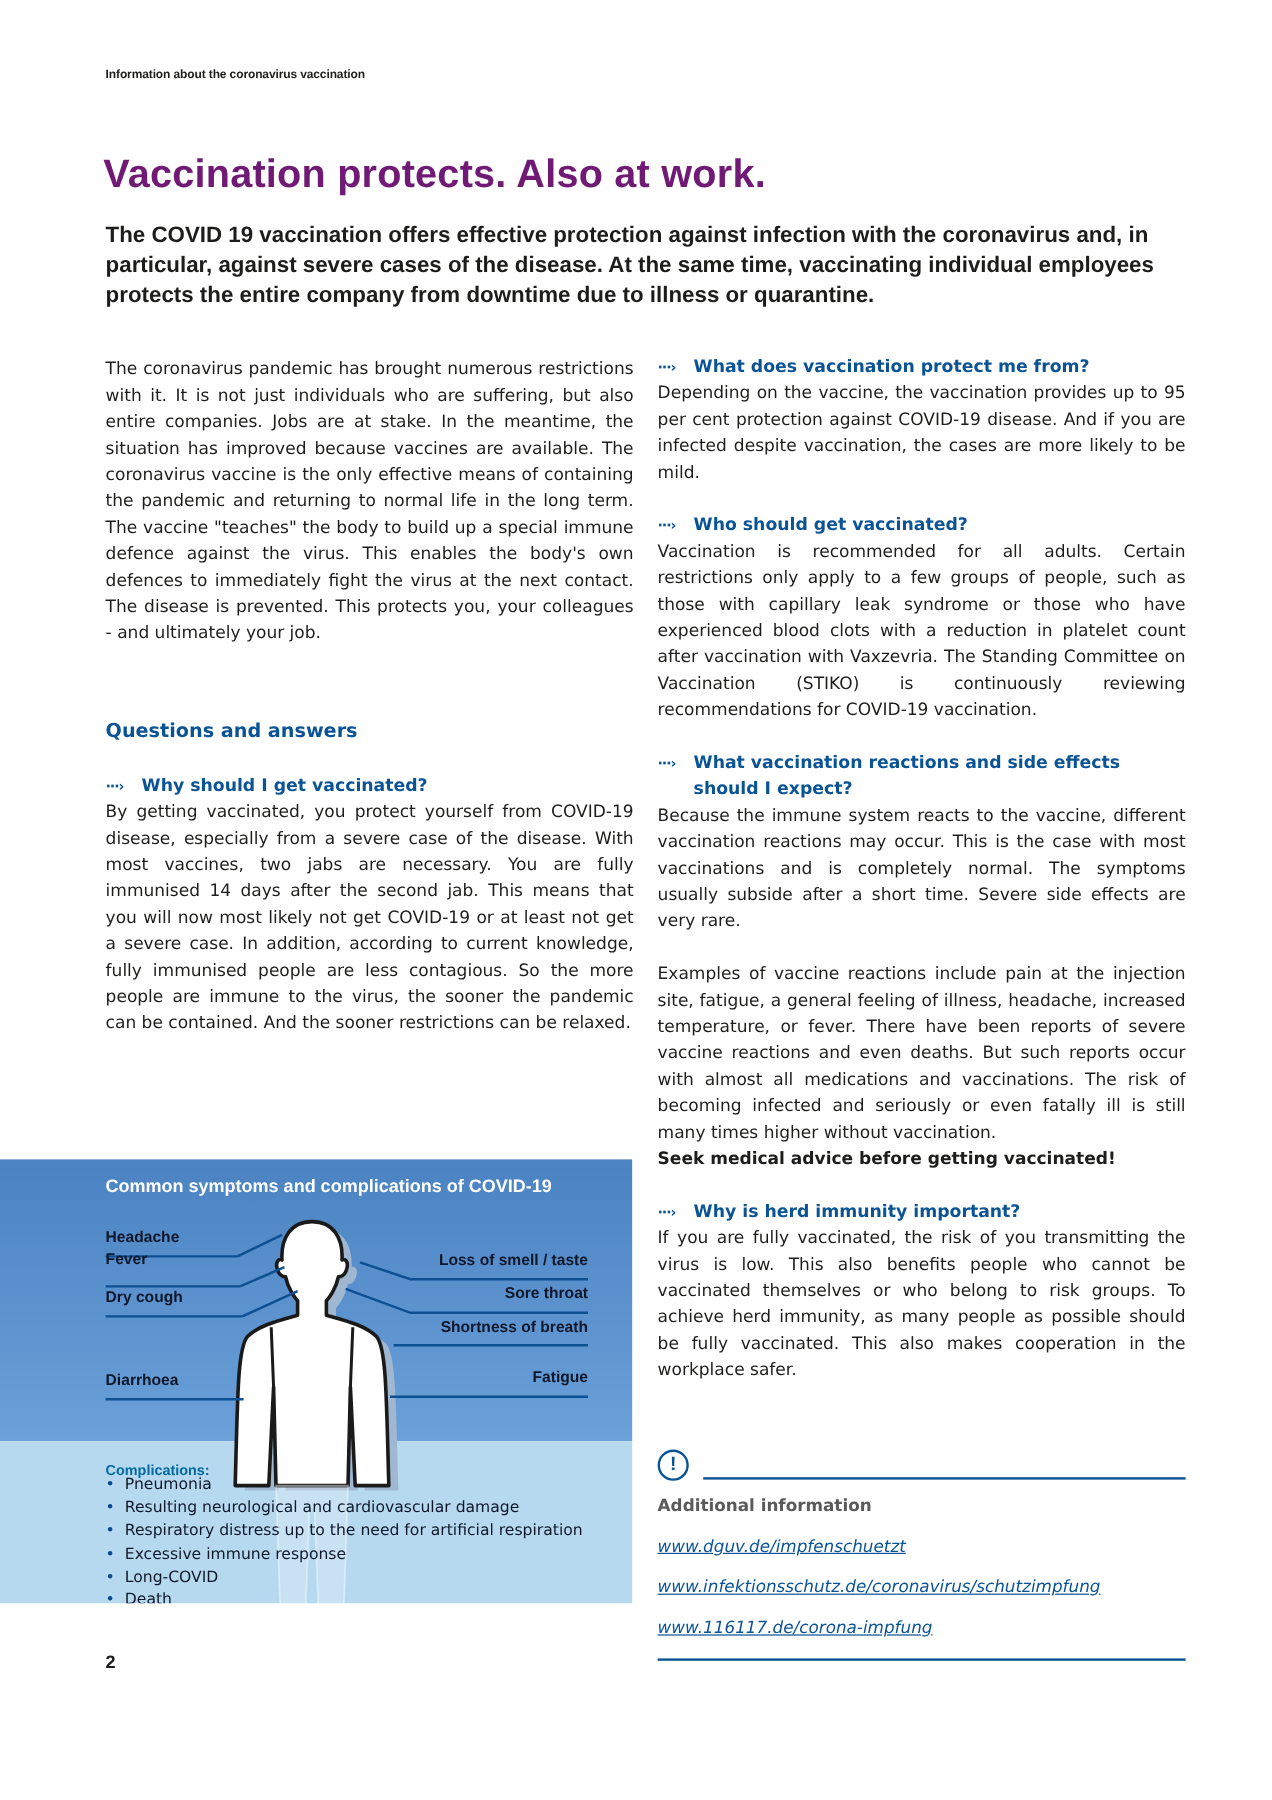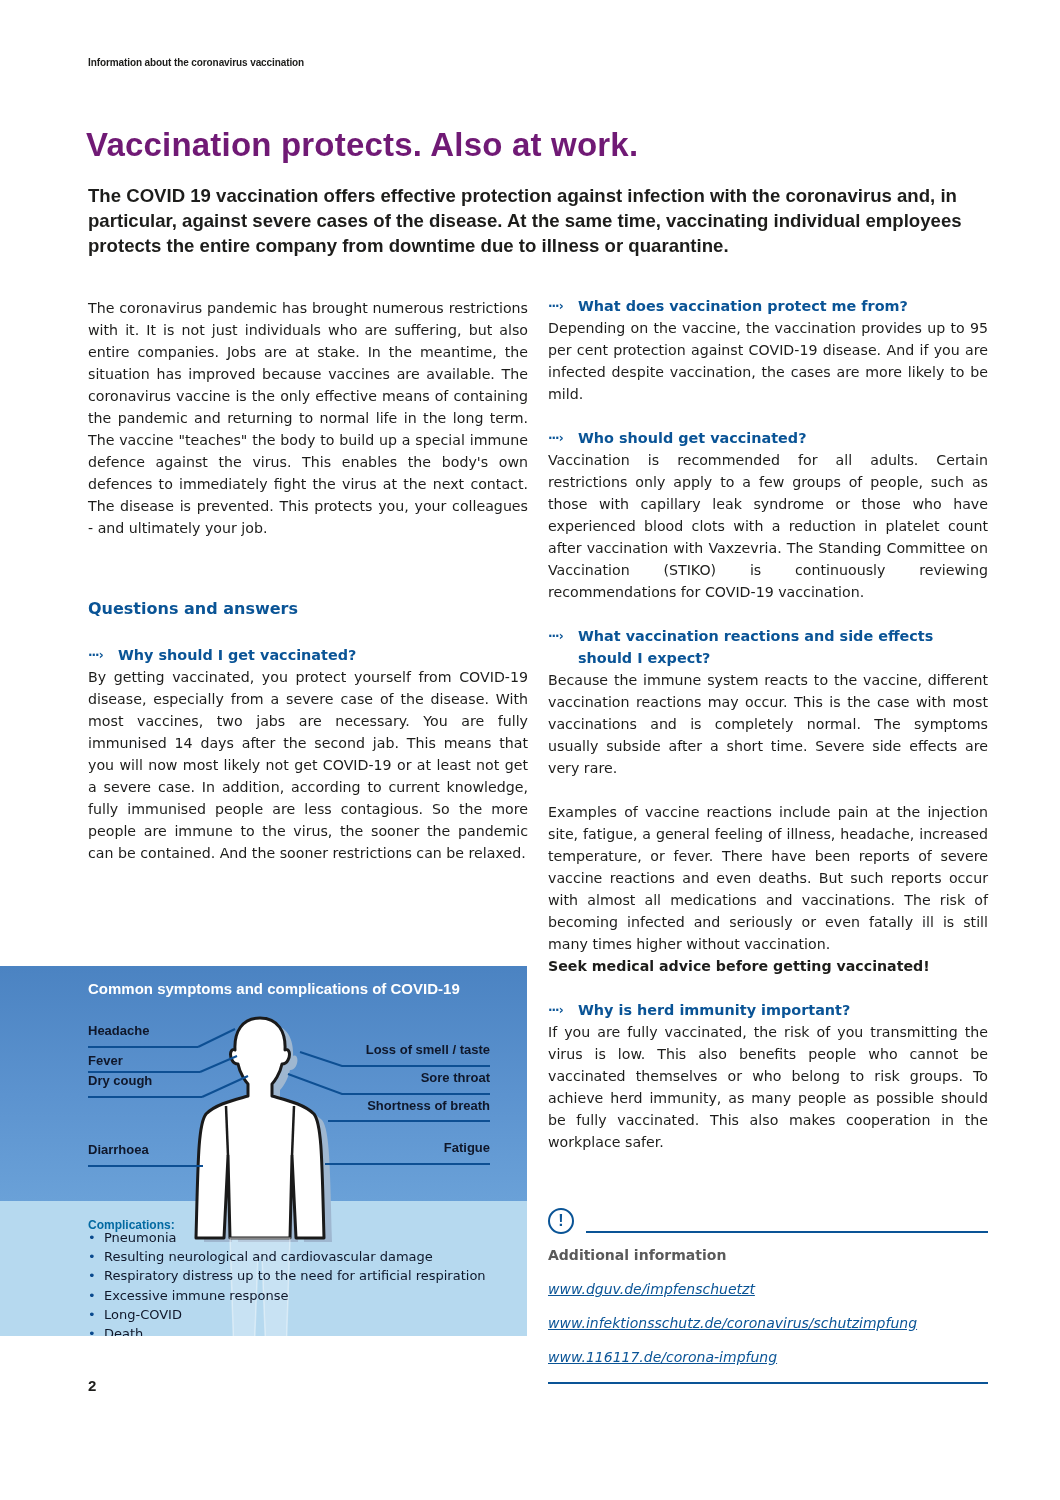--- a/index.html
+++ b/index.html
@@ -150,21 +150,21 @@
       <path d="M325 198 L490 198"></path>
       <path d="M88 81 L198 81"></path>
       <path d="M88 106 L200 106"></path>
       <path d="M88 131 L202 131"></path>
     </g>
   </svg>
 
   <div class="info-title">Common symptoms and complications of COVID-19</div>
 
   <div class="symptom left" style="top:57px; border-bottom:none;">Headache</div>
-  <div class="symptom left" style="top:87px; border-bottom:none;">Fever</div>
+  <div class="symptom left" style="top:75px; border-bottom:none;">Fever</div>
   <div class="symptom left" style="top:107px; border-bottom:none;">Dry cough</div>
   <div class="symptom left" style="top:176px; border-bottom:none;">Diarrhoea</div>
 
   <div class="symptom right" style="top:76px; right:37px; border-bottom:none;">Loss of smell / taste</div>
   <div class="symptom right" style="top:104px; right:37px; border-bottom:none;margin-left:45px;">Sore throat</div>
   <div class="symptom right" style="top:132px; right:37px; border-bottom:none;">Shortness of breath</div>
   <div class="symptom right" style="top:174px; right:37px; border-bottom:none;">Fatigue</div>
 
   <div class="compl-title">Complications:</div>
   <ul class="compl-list">

